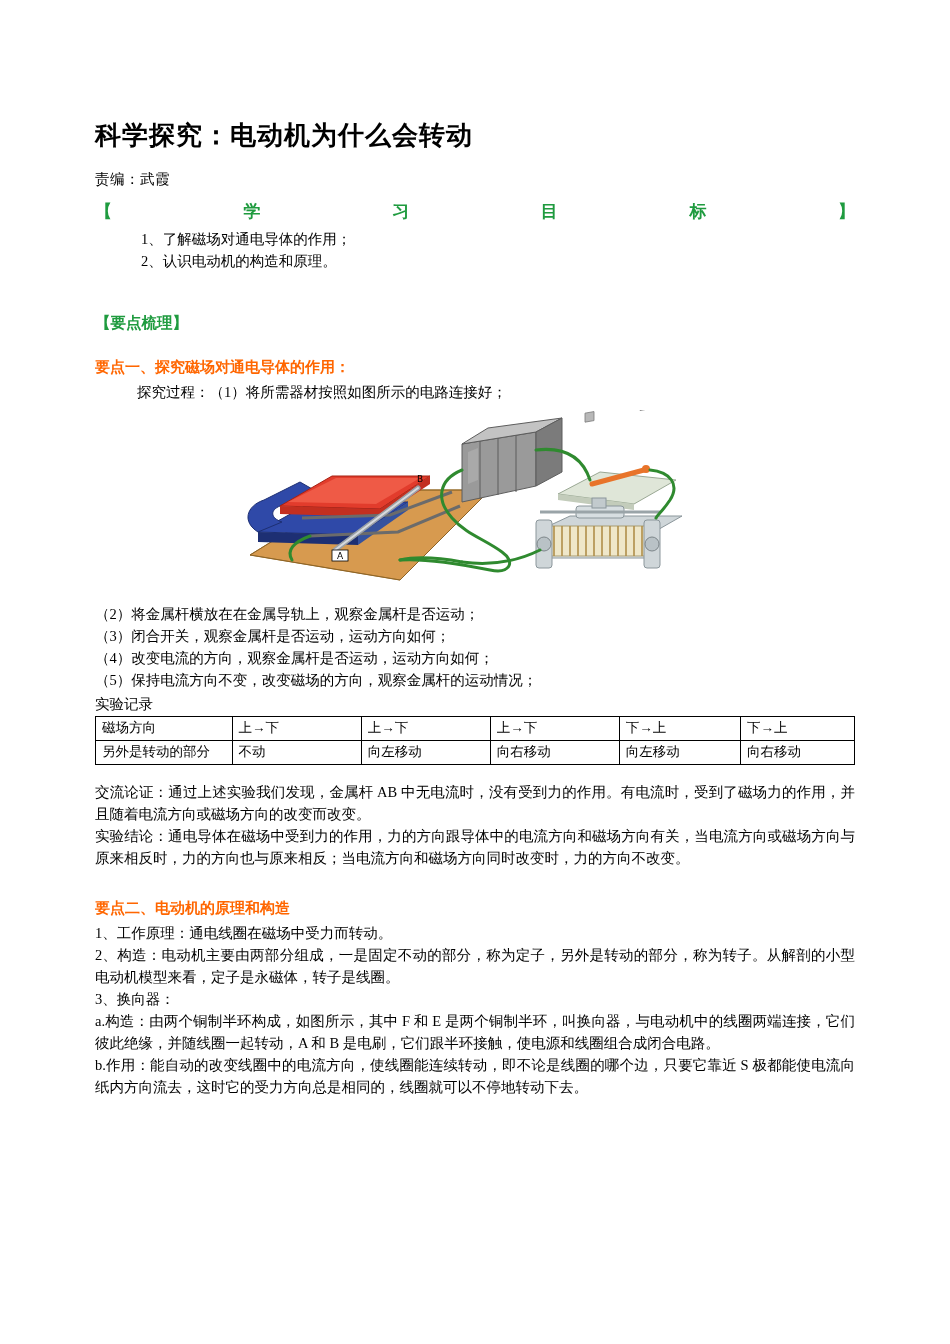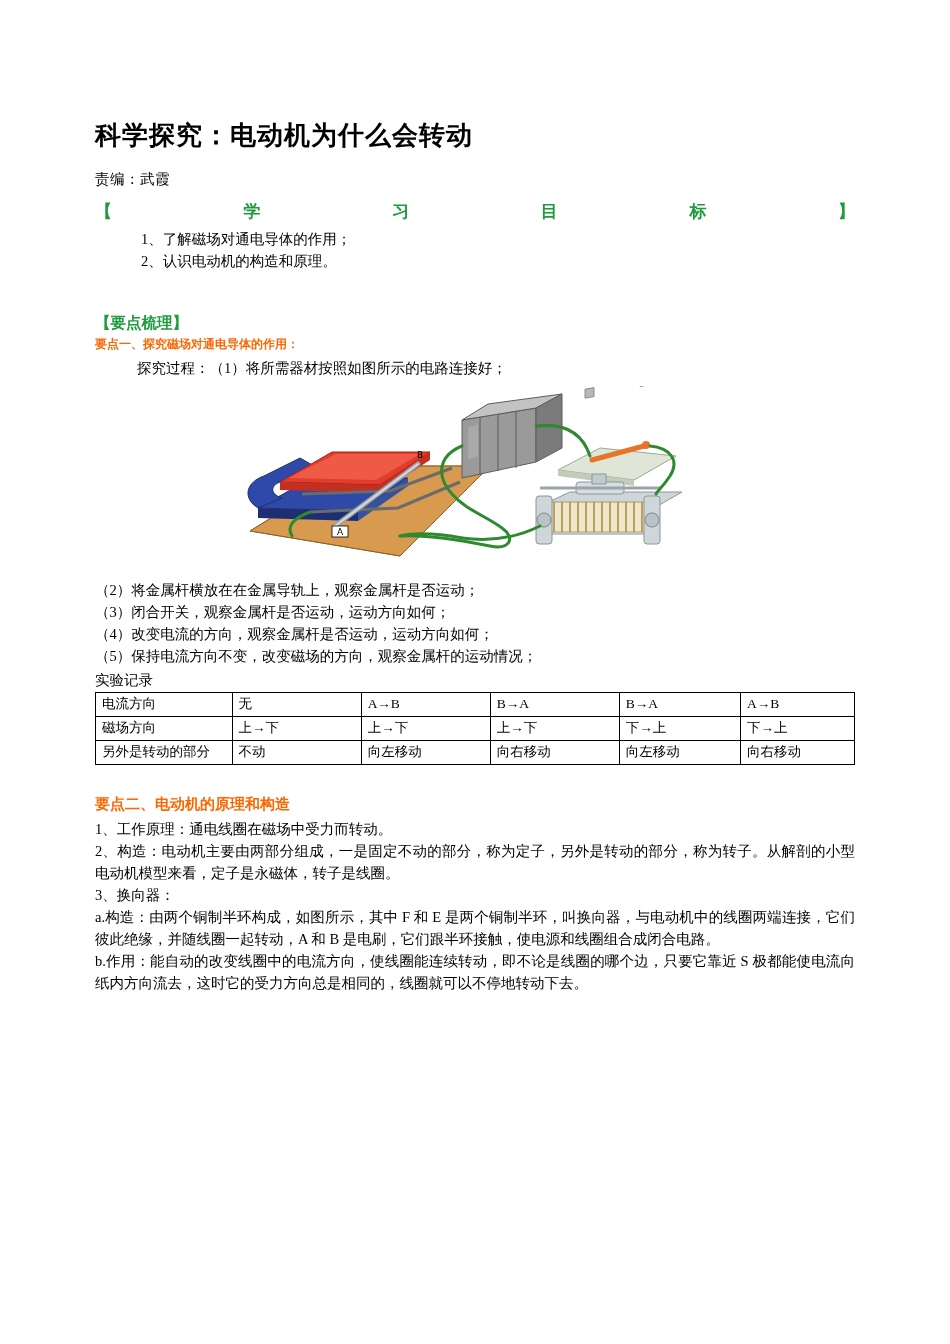--- a/index.html
+++ b/index.html
@@ -56,22 +56,22 @@
   }
   .section-green {
     color: #1f9b3f;
     font-weight: bold;
     font-size: 15.5px;
     margin-top: 40px;
   }
   .section-orange {
     color: #ff6600;
     font-weight: bold;
-    font-size: 12px;
-    margin-top: 2px;
+    font-size: 15px;
+    margin-top: 24px;
   }
   .section-orange2 {
     color: #ff6600;
     font-weight: bold;
     font-size: 15px;
     margin-top: 30px;
   }
   .para {
     font-size: 14.5px;
     line-height: 1.5;
@@ -271,46 +271,42 @@
     <div>（3）闭合开关，观察金属杆是否运动，运动方向如何；</div>
     <div>（4）改变电流的方向，观察金属杆是否运动，运动方向如何；</div>
     <div>（5）保持电流方向不变，改变磁场的方向，观察金属杆的运动情况；</div>
   </div>
 
   <div class="rec-label">实验记录</div>
 
   <table class="record">
     <tbody>
       <tr>
-        <td>电流方向</td>
-        <td>无</td>
-        <td>A→B</td>
-        <td>B→A</td>
-        <td>B→A</td>
-        <td>A→B</td>
-      </tr>
-      <tr>
         <td>磁场方向</td>
         <td>上→下</td>
         <td>上→下</td>
         <td>上→下</td>
         <td>下→上</td>
         <td>下→上</td>
       </tr>
       <tr>
         <td>另外是转动的部分</td>
         <td>不动</td>
         <td>向左移动</td>
         <td>向右移动</td>
         <td>向左移动</td>
         <td>向右移动</td>
       </tr>
     </tbody>
   </table>
 
+  <div class="concl">
+    <p>交流论证：通过上述实验我们发现，金属杆 AB 中无电流时，没有受到力的作用。有电流时，受到了磁场力的作用，并且随着电流方向或磁场方向的改变而改变。</p>
+    <p>实验结论：通电导体在磁场中受到力的作用，力的方向跟导体中的电流方向和磁场方向有关，当电流方向或磁场方向与原来相反时，力的方向也与原来相反；当电流方向和磁场方向同时改变时，力的方向不改变。</p>
+  </div>
 
   <div class="section-orange2">要点二、电动机的原理和构造</div>
 
   <div class="body-list">
     <p>1、工作原理：通电线圈在磁场中受力而转动。</p>
     <p>2、构造：电动机主要由两部分组成，一是固定不动的部分，称为定子，另外是转动的部分，称为转子。从解剖的小型电动机模型来看，定子是永磁体，转子是线圈。</p>
     <p>3、换向器：</p>
     <p>a.构造：由两个铜制半环构成，如图所示，其中 F 和 E 是两个铜制半环，叫换向器，与电动机中的线圈两端连接，它们彼此绝缘，并随线圈一起转动，A 和 B 是电刷，它们跟半环接触，使电源和线圈组合成闭合电路。</p>
     <p>b.作用：能自动的改变线圈中的电流方向，使线圈能连续转动，即不论是线圈的哪个边，只要它靠近 S 极都能使电流向纸内方向流去，这时它的受力方向总是相同的，线圈就可以不停地转动下去。</p>
   </div>

